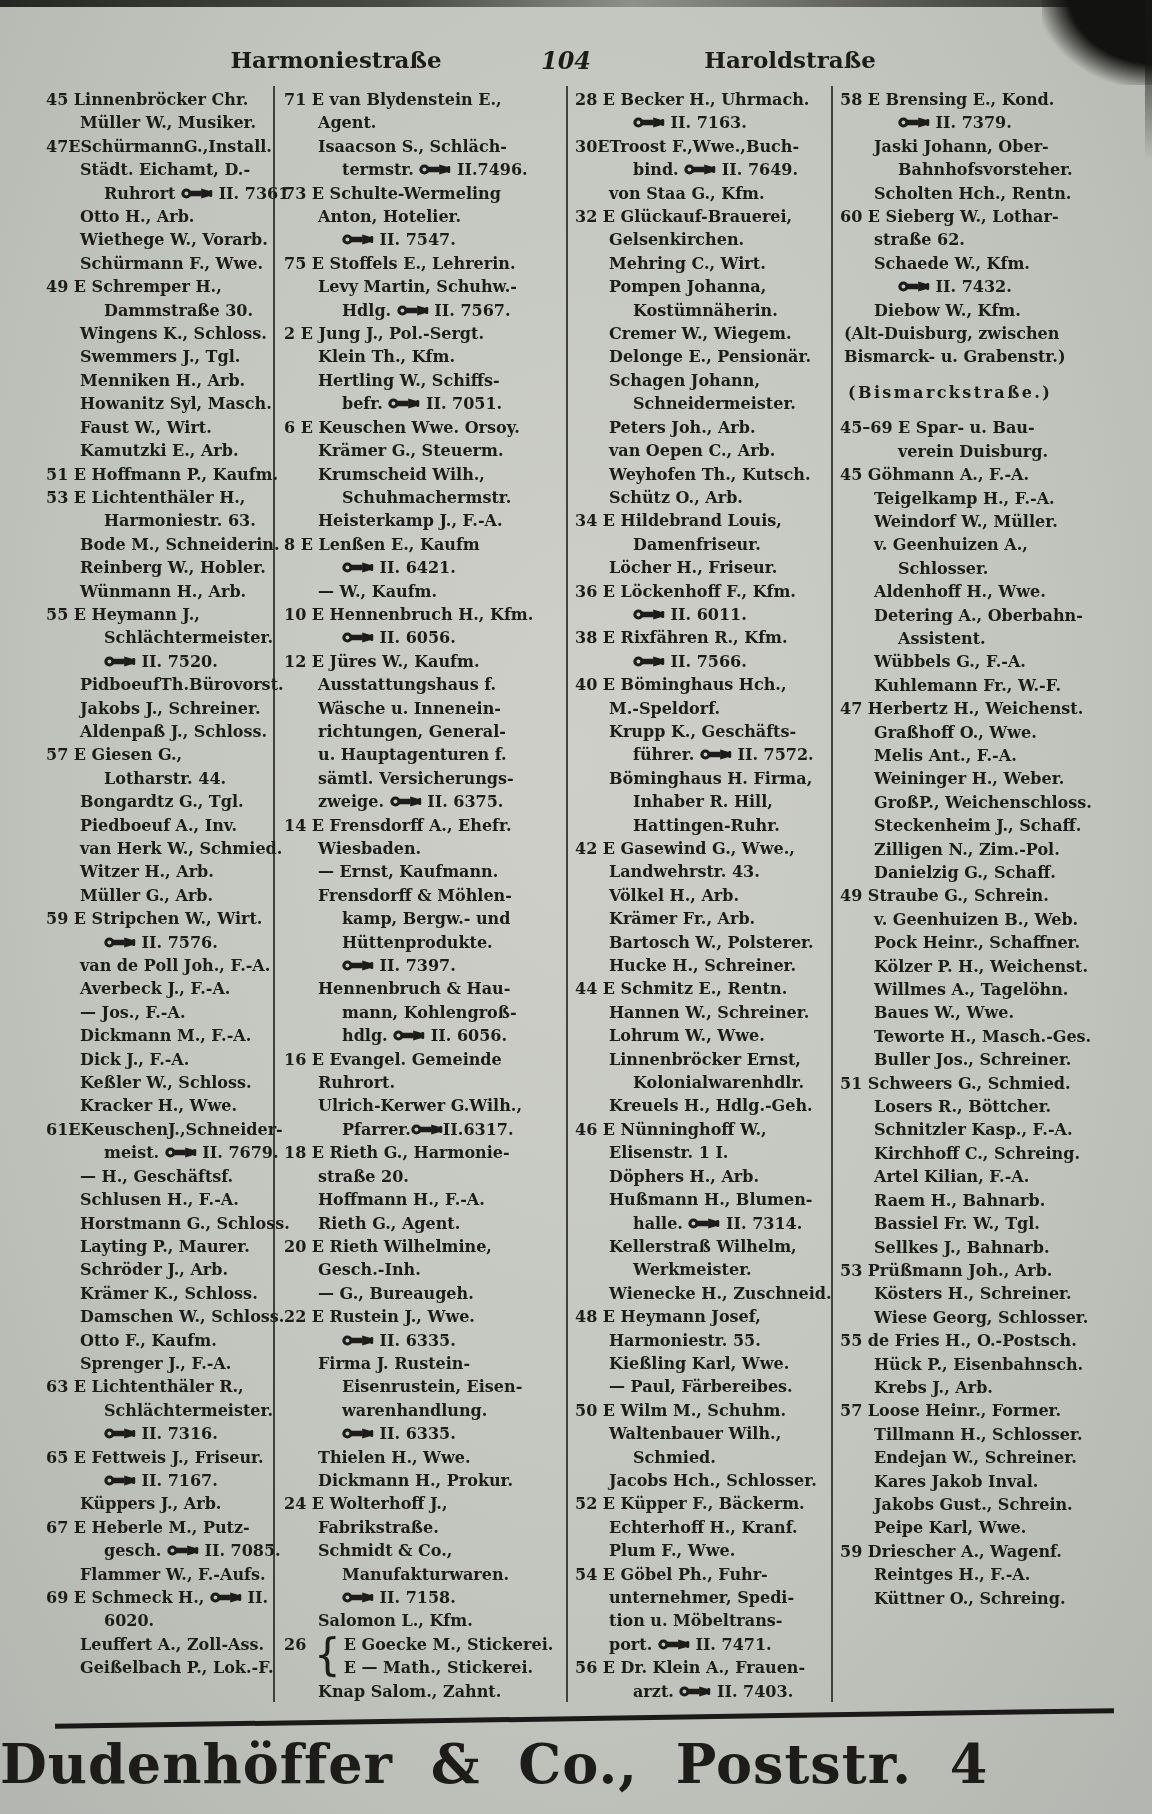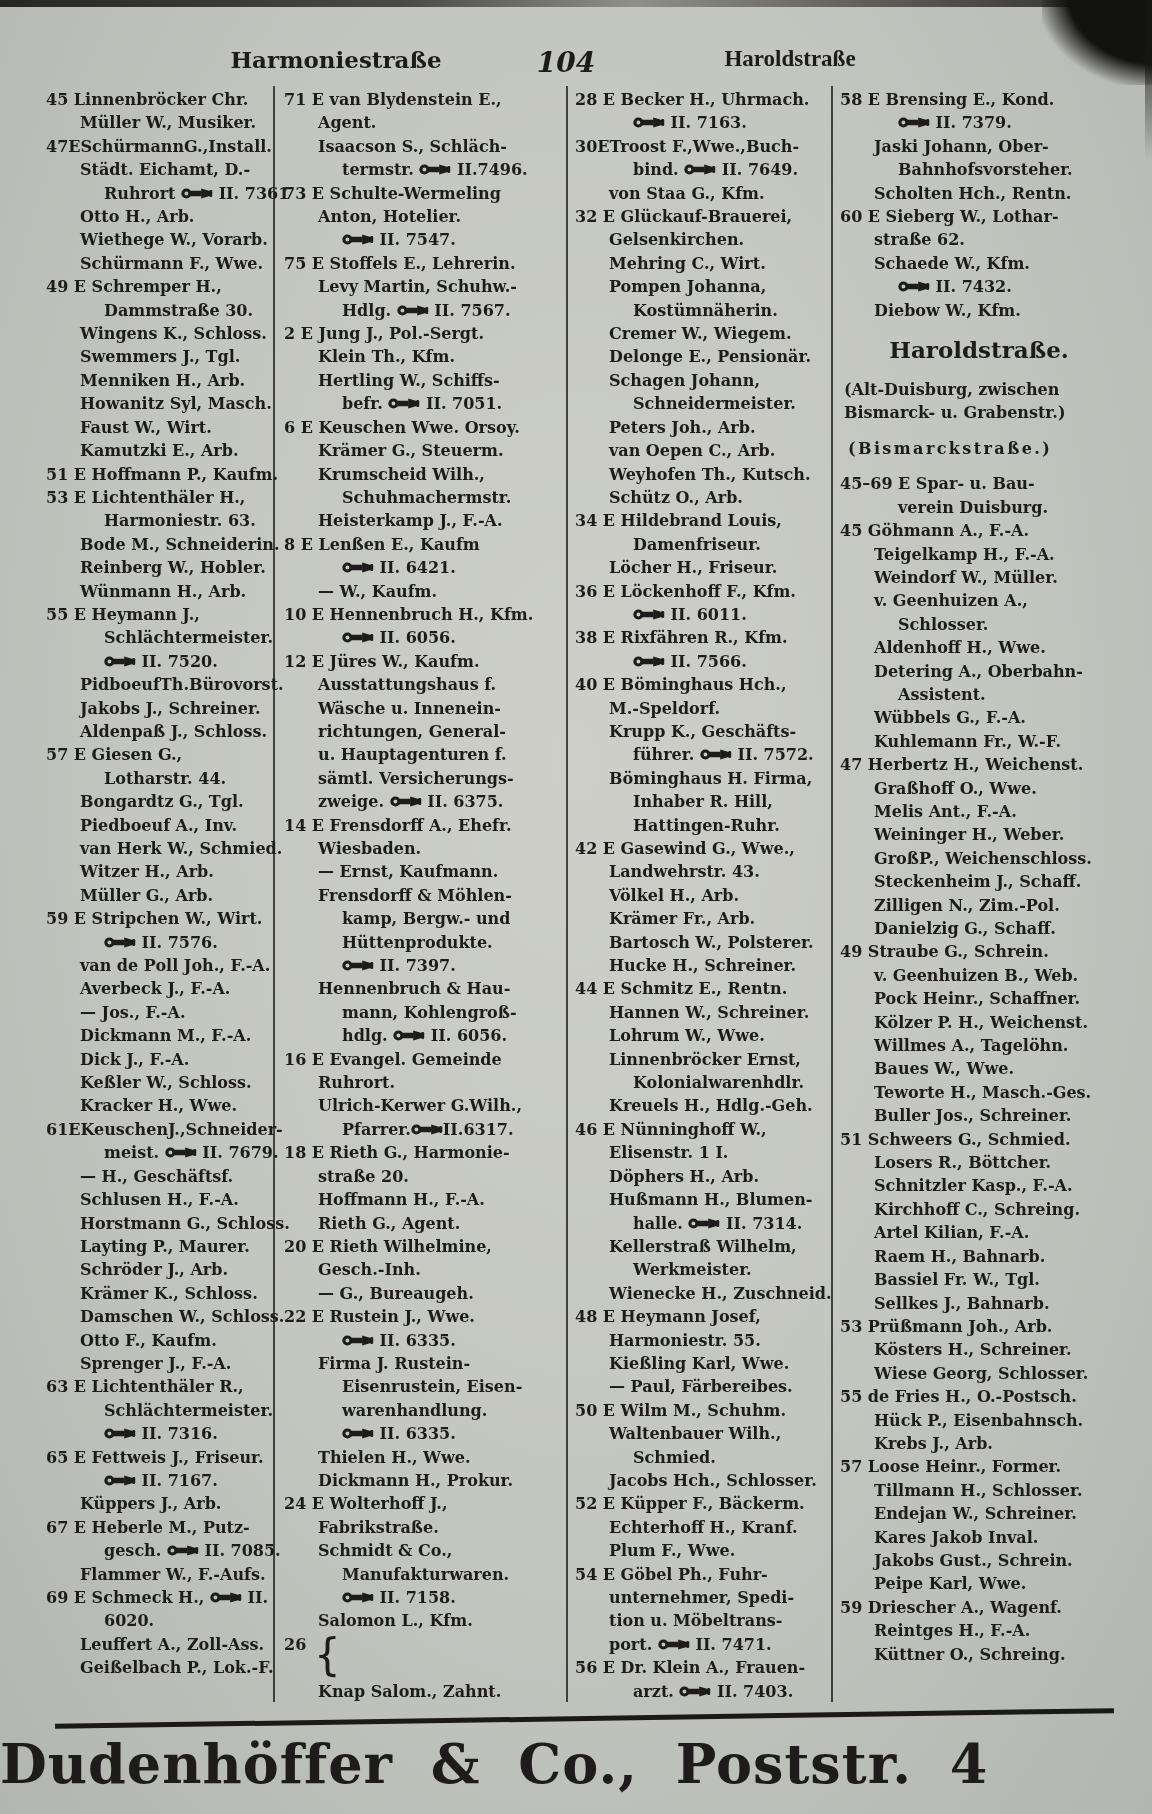--- a/index.html
+++ b/index.html
@@ -13,21 +13,21 @@
   .scan-top{position:absolute;top:0;left:0;width:100%;height:7px;
     background:linear-gradient(to right,#151513 0%,#3c3c38 35%,#8a8a84 55%,#55544f 75%,#1a1a18 100%);
     opacity:.9;}
   .scan-corner{position:absolute;top:0;right:0;width:110px;height:85px;
     background:radial-gradient(ellipse at 105% -10%, #121210 55%, rgba(18,18,16,0) 75%);}
   .scan-right{position:absolute;top:0;right:0;width:7px;height:160px;
     background:linear-gradient(to bottom,#151513,rgba(21,21,19,0));}
   
   .hdr{position:absolute;top:46px;transform:translateX(-50%);
     font-size:23px;font-weight:700;white-space:nowrap;}
-  .hdr.num{font-style:italic;font-weight:700;font-size:28px;}
+  .hdr.num{font-style:italic;font-weight:700;font-size:24px;}
   
   .vrule{position:absolute;top:86px;height:1616px;width:2px;background:rgba(28,27,24,.78);}
   
   .col{position:absolute;top:88px;font-size:16px;line-height:23.4px;
     font-weight:700;white-space:nowrap;}
   #col1{left:46px;width:226px;}
   #col2{left:284px;width:280px;}
   #col3{left:575px;width:254px;}
   #col4{left:840px;width:278px;}
   .line{min-height:23.4px;}
@@ -53,21 +53,21 @@
 </style>
 </head>
 <body>
 
 <div class="scan-top"></div>
 <div class="scan-corner"></div>
 <div class="scan-right"></div>
 
 <div class="hdr" style="left:336px;">Harmoniestraße</div>
 <div class="hdr num" style="left:566px;">104</div>
-<div class="hdr" style="left:790px;font-family:Liberation Serif, serif;">Haroldstraße</div>
+<div class="hdr" style="left:790px;">Haroldstraße</div>
 
 <div class="vrule" style="left:273px;"></div>
 <div class="vrule" style="left:566px;"></div>
 <div class="vrule" style="left:831px;"></div>
 
 <div class="col" id="col1">
     <div class="line i0">45 Linnenbröcker Chr.</div>
     <div class="line i1">Müller W., Musiker.</div>
     <div class="line i0">47ESchürmannG.,Install.</div>
     <div class="line i1">Städt. Eichamt, D.-</div>
@@ -304,20 +304,24 @@
     <div class="line i2"><span class="tel"><svg viewBox="0 0 34 14" xmlns="http://www.w3.org/2000/svg">
           <circle cx="5.6" cy="7" r="3.8" fill="none" stroke="#1d1c1a" stroke-width="3.4"></circle>
           <rect x="9" y="4.1" width="13" height="5.8" rx="1" fill="#1d1c1a"></rect>
           <path d="M21.5 1.6 L31.5 4.6 L31.5 9.4 L21.5 12.4 Z" fill="#1d1c1a"></path>
           <rect x="30.2" y="3.2" width="3.2" height="7.6" rx="1.4" fill="#1d1c1a"></rect>
         </svg></span> II. 7158.</div>
     <div class="line i1">Salomon L., Kfm.</div>
     <div class="bgroup">
       <span class="bnum">26</span>
       <span class="bbrace">{</span>
+      <span class="brows">
+        <span>E Goecke M., Stickerei.</span>
+        <span>E — Math., Stickerei.</span>
+      </span>
     </div>
     <div class="line i1">Knap Salom., Zahnt.</div>
   </div>
 <div class="col" id="col3">
     <div class="line i0">28 E Becker H., Uhrmach.</div>
     <div class="line i2"><span class="tel"><svg viewBox="0 0 34 14" xmlns="http://www.w3.org/2000/svg">
           <circle cx="5.6" cy="7" r="3.8" fill="none" stroke="#1d1c1a" stroke-width="3.4"></circle>
           <rect x="9" y="4.1" width="13" height="5.8" rx="1" fill="#1d1c1a"></rect>
           <path d="M21.5 1.6 L31.5 4.6 L31.5 9.4 L21.5 12.4 Z" fill="#1d1c1a"></path>
           <rect x="30.2" y="3.2" width="3.2" height="7.6" rx="1.4" fill="#1d1c1a"></rect>
@@ -439,21 +443,20 @@
     <div class="line i0">60 E Sieberg W., Lothar-</div>
     <div class="line i1">straße 62.</div>
     <div class="line i1">Schaede W., Kfm.</div>
     <div class="line i2"><span class="tel"><svg viewBox="0 0 34 14" xmlns="http://www.w3.org/2000/svg">
           <circle cx="5.6" cy="7" r="3.8" fill="none" stroke="#1d1c1a" stroke-width="3.4"></circle>
           <rect x="9" y="4.1" width="13" height="5.8" rx="1" fill="#1d1c1a"></rect>
           <path d="M21.5 1.6 L31.5 4.6 L31.5 9.4 L21.5 12.4 Z" fill="#1d1c1a"></path>
           <rect x="30.2" y="3.2" width="3.2" height="7.6" rx="1.4" fill="#1d1c1a"></rect>
         </svg></span> II. 7432.</div>
     <div class="line i1">Diebow W., Kfm.</div>
-    <div class="line heading">Haroldstraße.</div>
     <div class="line note">(Alt-Duisburg, zwischen</div>
     <div class="line note">Bismarck- u. Grabenstr.)</div>
     <div class="line note sp">(Bismarckstraße.)</div>
     <div class="line i0">45–69 E Spar- u. Bau-</div>
     <div class="line i2">verein Duisburg.</div>
     <div class="line i0">45 Göhmann A., F.-A.</div>
     <div class="line i1">Teigelkamp H., F.-A.</div>
     <div class="line i1">Weindorf W., Müller.</div>
     <div class="line i1">v. Geenhuizen A.,</div>
     <div class="line i2">Schlosser.</div>

